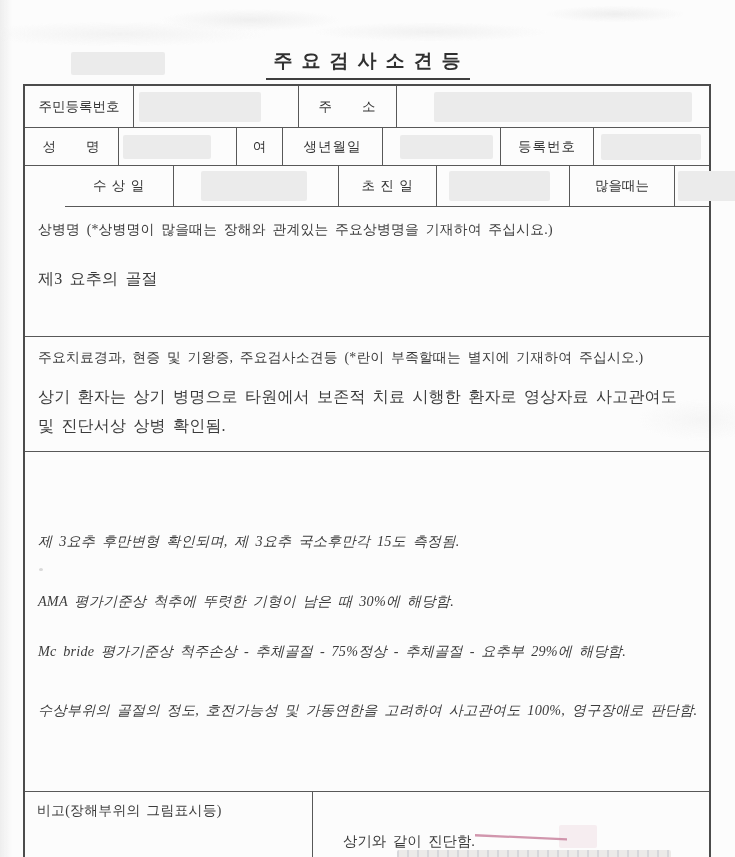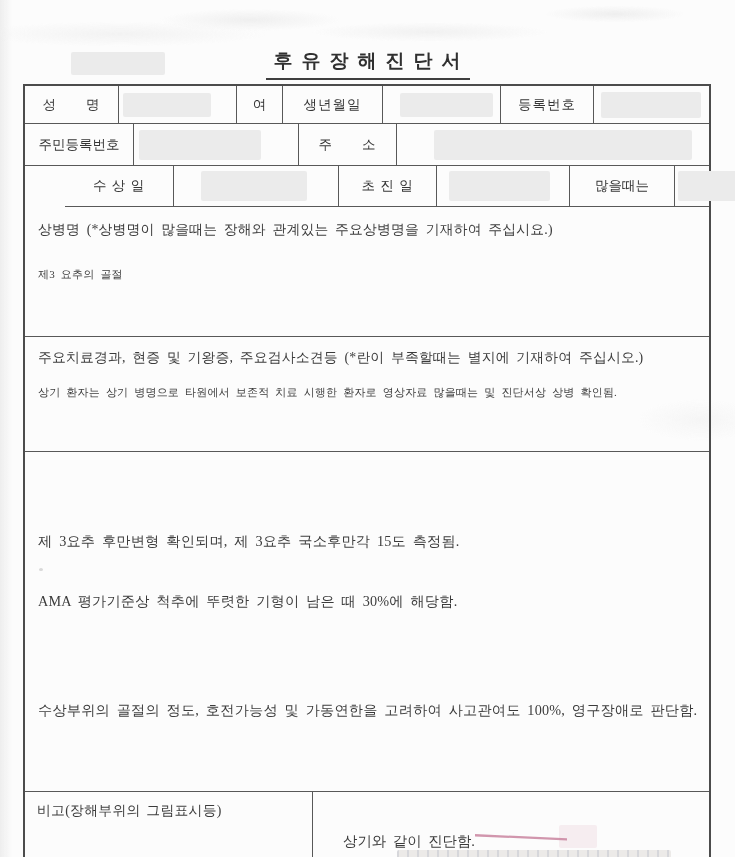--- a/index.html
+++ b/index.html
@@ -37,21 +37,21 @@
   .row.grow{flex:1;border-bottom:none;}
   .cell{
     box-sizing:border-box;border-right:1.3px solid #585858;position:relative;
     display:flex;align-items:center;flex:none;
   }
   .cell.last{border-right:none;flex:1;}
   .lab{justify-content:center;font-size:13.5px;letter-spacing:1px;white-space:pre;color:#353535;}
   .val{padding-left:0;}
   .seccell{display:block;border-right:none;width:100%;box-sizing:border-box;position:relative;padding-left:34px;}
   .sec-head{position:absolute;left:13px;right:12px;font-size:13.8px;word-spacing:3px;letter-spacing:.2px;white-space:nowrap;}
-  .sec-body{position:absolute;left:13px;font-size:11px;word-spacing:3px;letter-spacing:.2px;line-height:1.8;word-break:keep-all;}
+  .sec-body{position:absolute;left:13px;font-size:16px;word-spacing:3px;letter-spacing:.2px;line-height:1.8;word-break:keep-all;}
   .find-line{position:absolute;left:13px;right:14px;font-size:14.2px;word-spacing:3px;letter-spacing:.2px;white-space:nowrap;margin:0;}
   .dot-artifact{position:absolute;left:14px;top:116px;width:4px;height:3px;border-radius:50%;background:#cfcfcf;opacity:.8;}
   .remarks{position:absolute;left:12px;top:10px;font-size:13.8px;letter-spacing:.3px;word-spacing:2px;}
   .conclusion{position:absolute;left:30px;top:40px;font-size:14.4px;word-spacing:3px;}
   .issue-line{position:absolute;left:30px;top:63px;font-size:14.4px;letter-spacing:1px;white-space:nowrap;}
   .issue-redact{
     position:absolute;left:84px;top:58px;width:274px;height:17px;border-radius:2px;
     background:
       repeating-linear-gradient(90deg,rgba(100,115,150,.16) 0 2px,rgba(0,0,0,0) 2px 10px),
       #eceae8;
@@ -64,48 +64,48 @@
   .stamp-shadow{position:absolute;left:246px;top:33px;width:38px;height:23px;background:#f6edf0;border-radius:2px;}
 </style>
 </head>
 <body>
 
 <div class="page">
   <div class="noise"></div>
 
   <span class="serial-label">연번호</span>
   <span class="serial-redact redact"></span>
-  <div class="doc-title">후유장해진단서</div>
+  <div class="doc-title">주요검사소견등</div>
 
   <div class="tbl">
+
+    <div class="row" style="height:42px;">
+      <div class="cell lab" style="width:109px;letter-spacing:0;">주민등록번호</div>
+      <div class="cell val" style="width:165px;">
+        <span class="redact" style="margin-left:5px;width:122px;height:30px;"></span>
+      </div>
+      <div class="cell lab" style="width:98px;">주　　소</div>
+      <div class="cell val last">
+        <span class="redact" style="margin-left:37px;width:258px;height:30px;"></span>
+      </div>
+    </div>
 
     <div class="row" style="height:38px;">
       <div class="cell lab" style="width:94px;">성　　명</div>
       <div class="cell val" style="width:118px;">
         <span class="redact" style="margin-left:4px;width:88px;height:24px;"></span>
       </div>
       <div class="cell lab" style="width:46px;letter-spacing:0;">여</div>
       <div class="cell lab" style="width:100px;">생년월일</div>
       <div class="cell val" style="width:118px;">
         <span class="redact" style="margin-left:17px;width:93px;height:24px;"></span>
       </div>
       <div class="cell lab" style="width:93px;">등록번호</div>
       <div class="cell val last">
         <span class="redact" style="margin-left:7px;width:100px;height:26px;"></span>
-      </div>
-    </div>
-
-    <div class="row" style="height:42px;">
-      <div class="cell lab" style="width:109px;letter-spacing:0;">주민등록번호</div>
-      <div class="cell val" style="width:165px;">
-        <span class="redact" style="margin-left:5px;width:122px;height:30px;"></span>
-      </div>
-      <div class="cell lab" style="width:98px;">주　　소</div>
-      <div class="cell val last">
-        <span class="redact" style="margin-left:37px;width:258px;height:30px;"></span>
       </div>
     </div>
 
     <div class="row" style="height:41px;margin-left:40px;">
       <div class="cell lab" style="width:109px;">수 상 일</div>
       <div class="cell val" style="width:165px;">
         <span class="redact" style="margin-left:27px;width:106px;height:30px;"></span>
       </div>
       <div class="cell lab" style="width:98px;">초 진 일</div>
       <div class="cell val" style="width:133px;">
@@ -120,29 +120,30 @@
     <div class="row" style="height:130px;">
       <div class="seccell">
         <div class="sec-head" style="top:14px;">상병명 (*상병명이 많을때는 장해와 관계있는 주요상병명을 기재하여 주십시요.)</div>
         <div class="sec-body" style="top:58px;">제3 요추의 골절</div>
       </div>
     </div>
 
     <div class="row" style="height:115px;">
       <div class="seccell">
         <div class="sec-head" style="top:12px;">주요치료경과, 현증 및 기왕증, 주요검사소견등 (*란이 부족할때는 별지에 기재하여 주십시오.)</div>
-        <div class="sec-body" style="top:46px;width:660px;">상기 환자는 상기 병명으로 타원에서 보존적 치료 시행한 환자로 영상자료 많을때는 및 진단서상 상병 확인됨.</div>
+        <div class="sec-body" style="top:46px;width:660px;">상기 환자는 상기 병명으로 타원에서 보존적 치료 시행한 환자로 영상자료 사고관여도 및 진단서상 상병 확인됨.</div>
       </div>
     </div>
 
-    <div class="row" style="height:340px;">
+    <div class="row" style="height:340px;font-style:italic;">
       <div class="seccell">
         <p class="find-line" style="top:80px;">제 3요추 후만변형 확인되며, 제 3요추 국소후만각 15도 측정됨.</p>
         <span class="dot-artifact"></span>
         <p class="find-line" style="top:140px;">AMA 평가기준상 척추에 뚜렷한 기형이 남은 때 30%에 해당함.</p>
+        <p class="find-line" style="top:190px;">Mc bride 평가기준상 척주손상 - 추체골절 - 75%정상 - 추체골절 - 요추부 29%에 해당함.</p>
         <p class="find-line" style="top:249px;">수상부위의 골절의 정도, 호전가능성 및 가동연한을 고려하여 사고관여도 100%, 영구장애로 판단함.</p>
       </div>
     </div>
 
     <div class="row grow">
       <div class="cell" style="width:288px;align-items:flex-start;">
         <div class="remarks">비고(장해부위의 그림표시등)</div>
       </div>
       <div class="cell last">
         <div class="stamp-shadow"></div>

